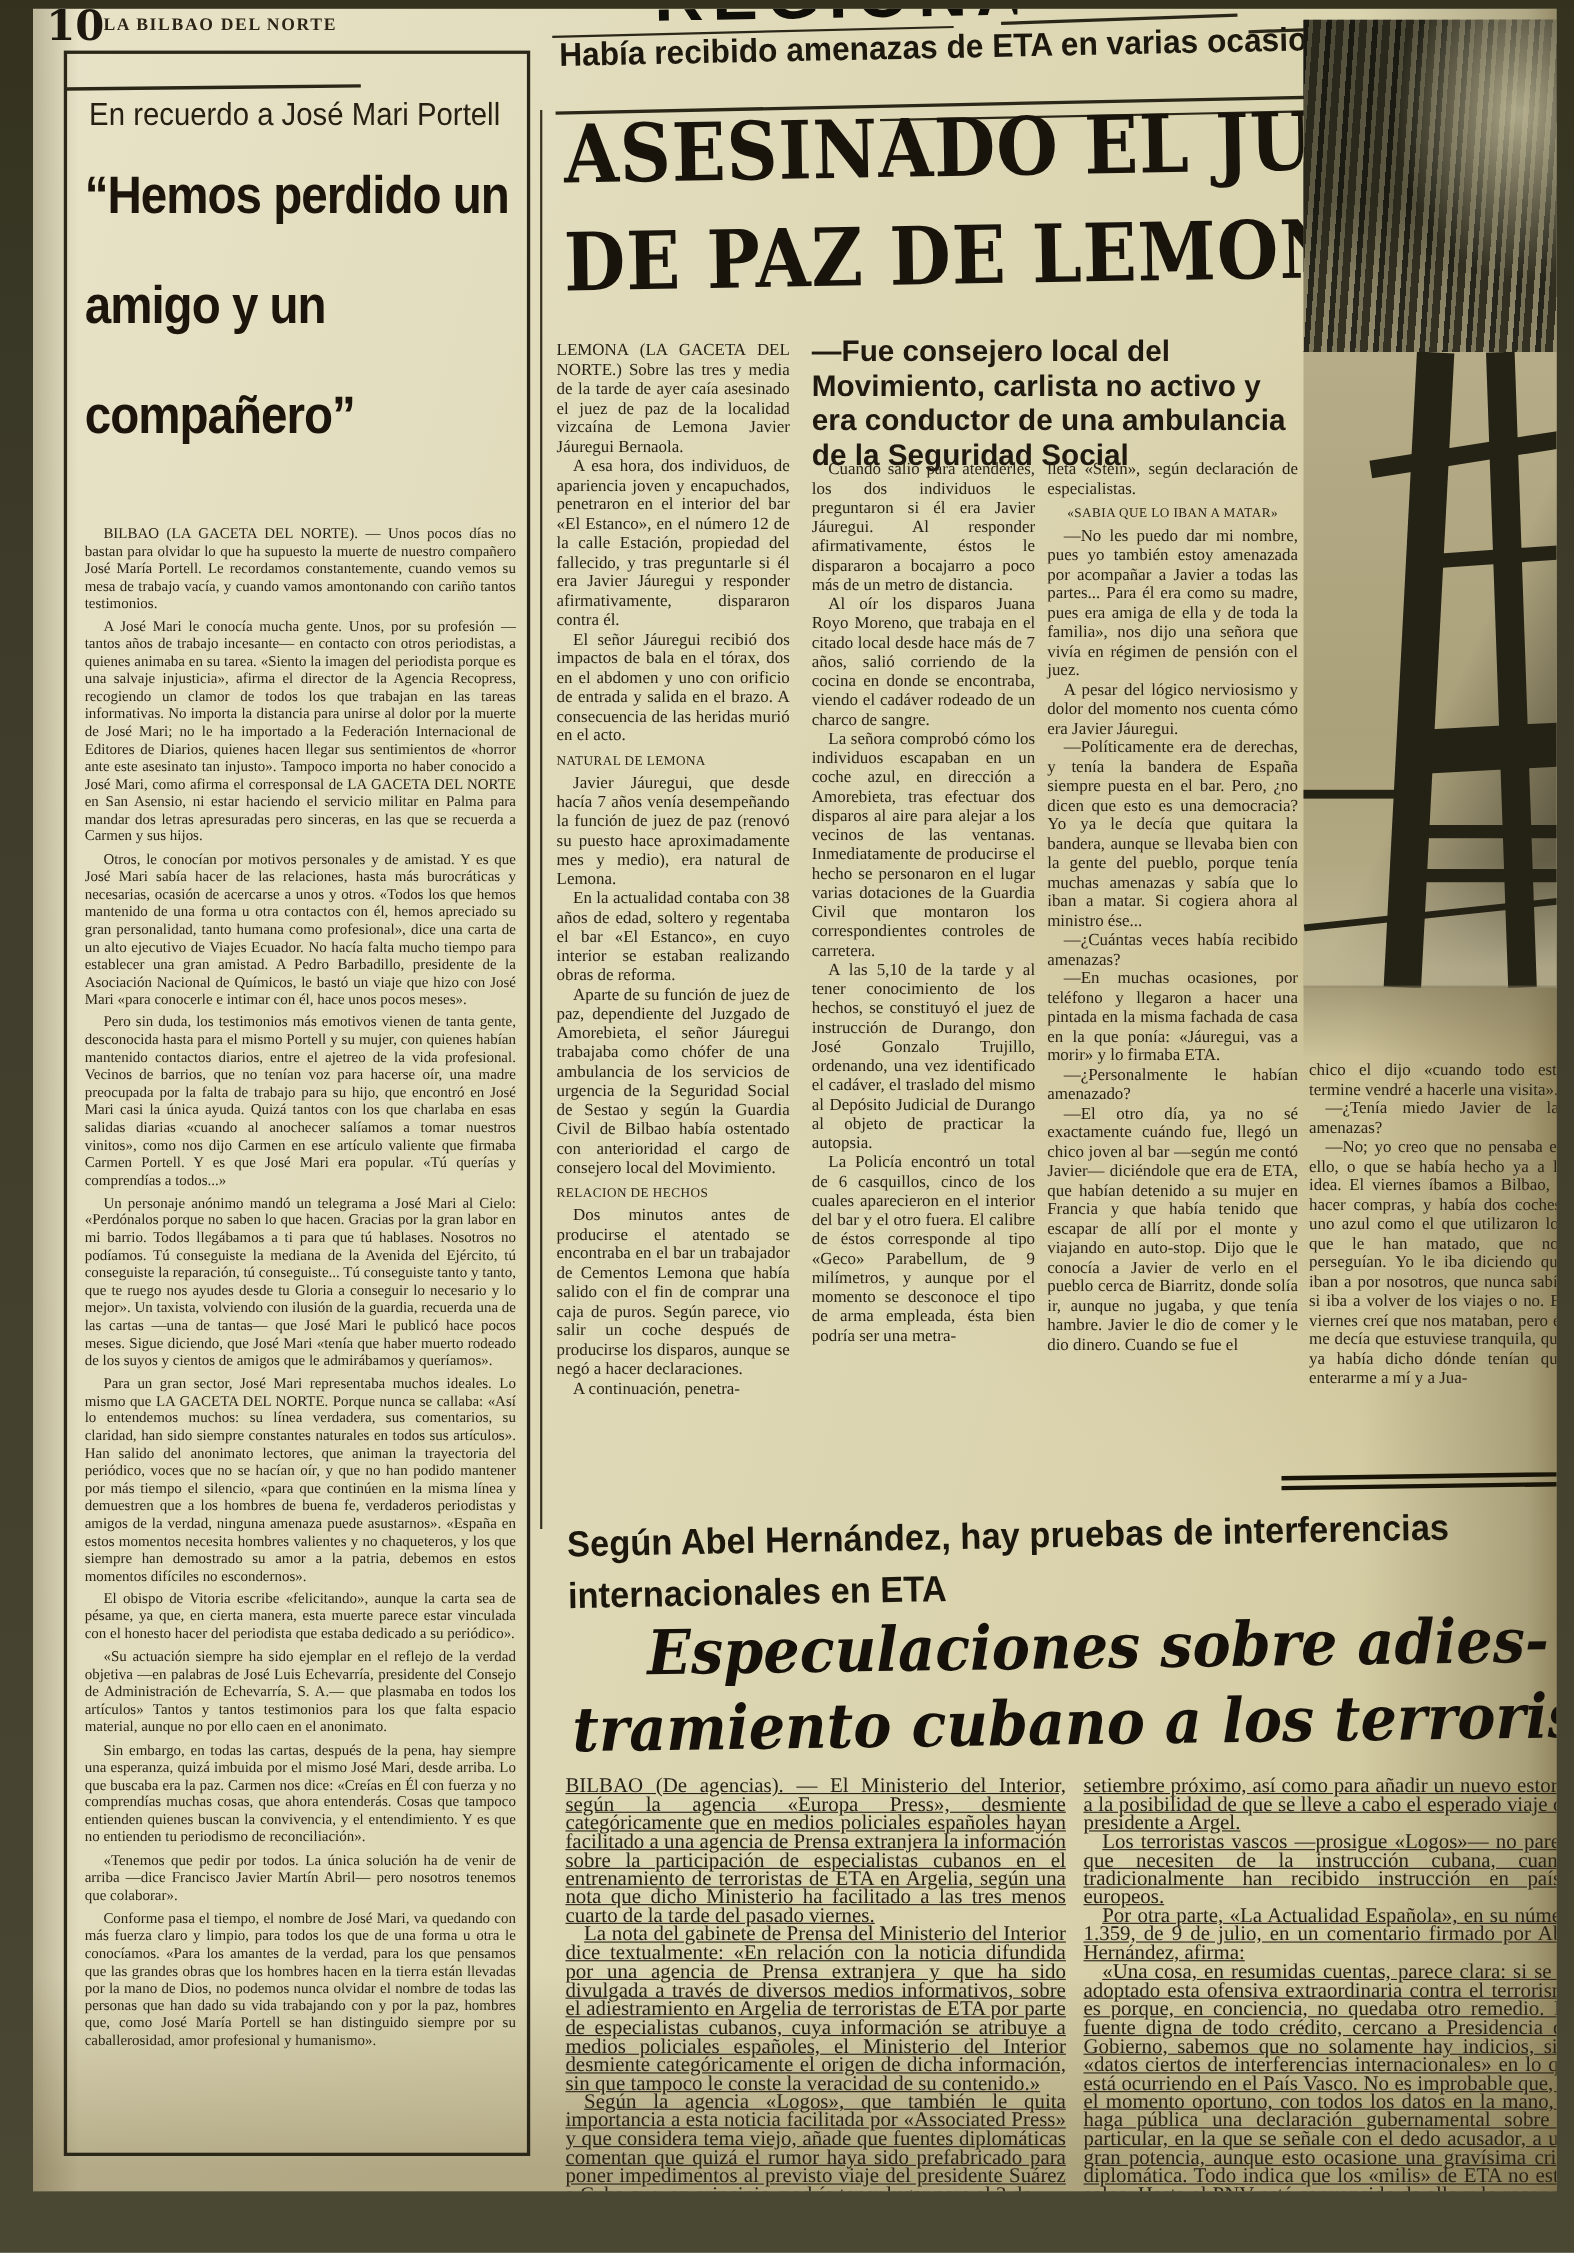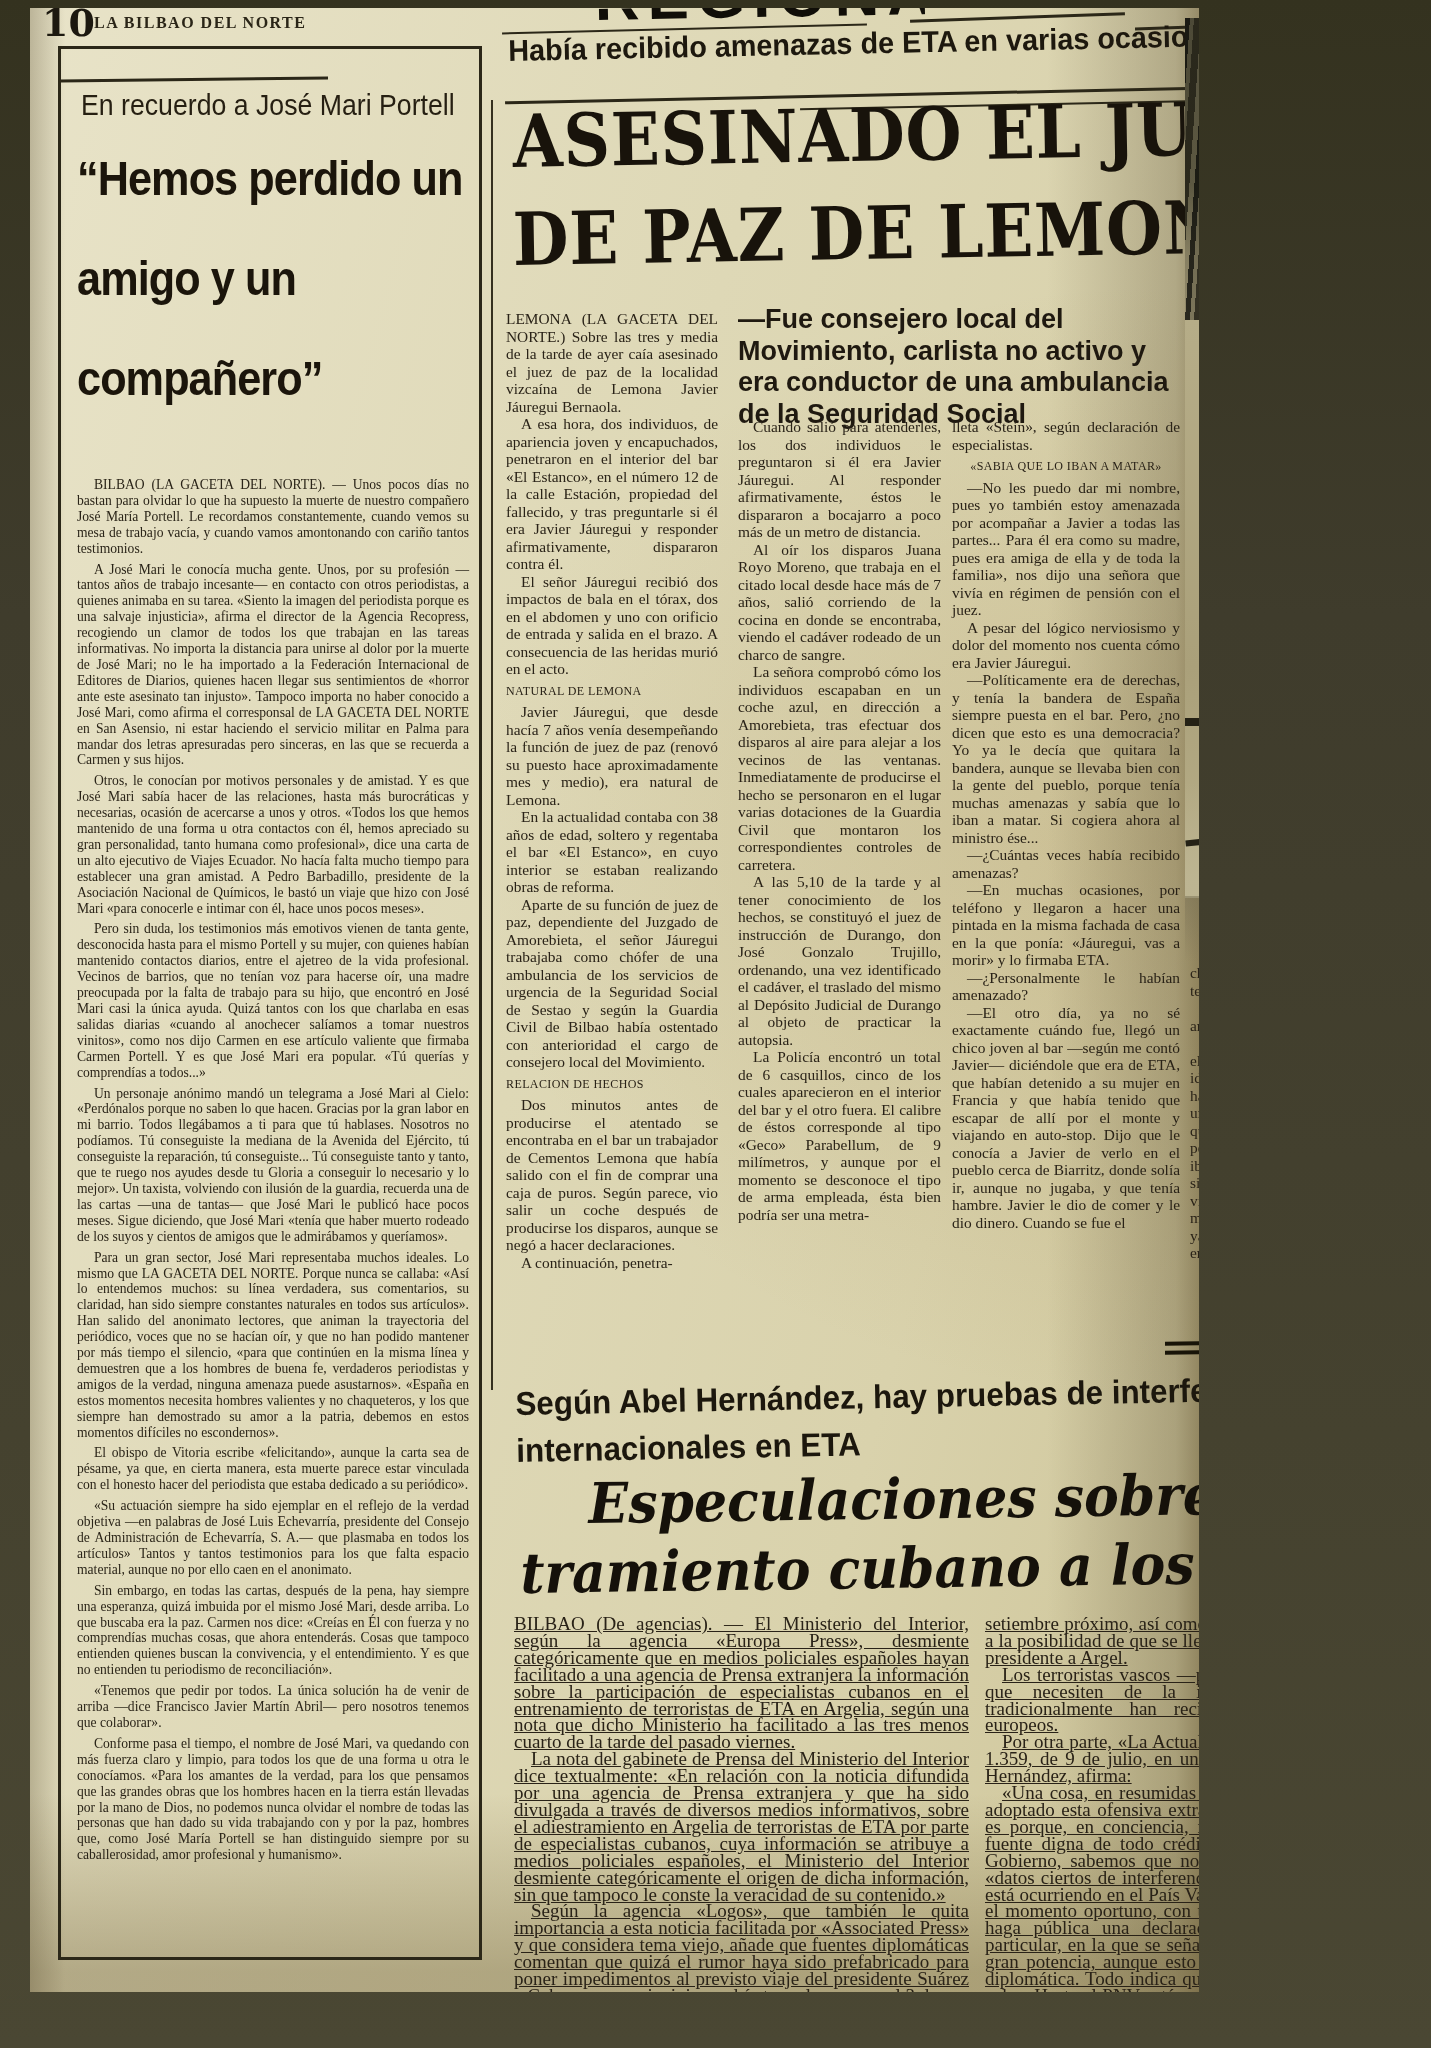--- a/index.html
+++ b/index.html
@@ -2,21 +2,21 @@
 <html lang="es"><head>
 <meta charset="utf-8">
 <style>
   html,body{margin:0;padding:0;}
   body{
     width:1431px;height:2048px;position:relative;overflow:hidden;
     background:linear-gradient(180deg,#34321f 0%,#3f3c2c 30%,#45422f 70%,#4a4733 100%);
     font-family:"Liberation Serif",serif;color:#242014;
   }
   #paper{
-    position:absolute;left:30px;top:8px;width:1169px;height:1984px;overflow:hidden;
+    position:absolute;left:30px;top:8px;width:1385px;height:1984px;overflow:hidden;
     background:
       linear-gradient(90deg, rgba(86,74,44,.30) 0, rgba(0,0,0,0) 3%),
       linear-gradient(270deg, rgba(96,82,48,.55) 0, rgba(70,58,32,.28) 2%, rgba(0,0,0,0) 13%),
       linear-gradient(180deg, rgba(0,0,0,0) 90%, rgba(110,95,55,.40) 99%),
       radial-gradient(1100px 900px at 96% 42%, rgba(150,120,60,.22), rgba(0,0,0,0) 62%),
       linear-gradient(105deg,#e8e3c8 0%,#ded8b6 45%,#d9d2ac 72%,#cdc498 100%);
   }
   .abs{position:absolute;}
   
   .pagenum{font:900 38px "DejaVu Serif",serif;color:#1c180f;}

